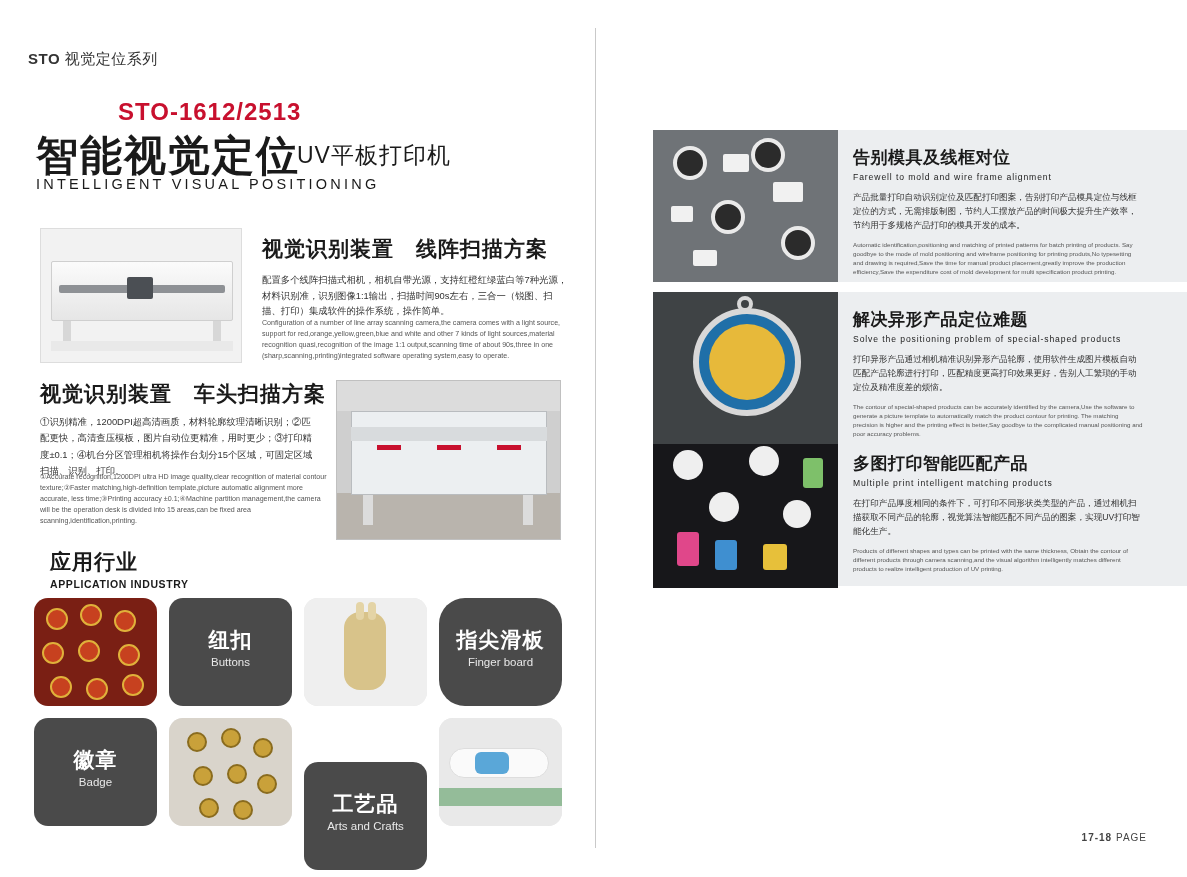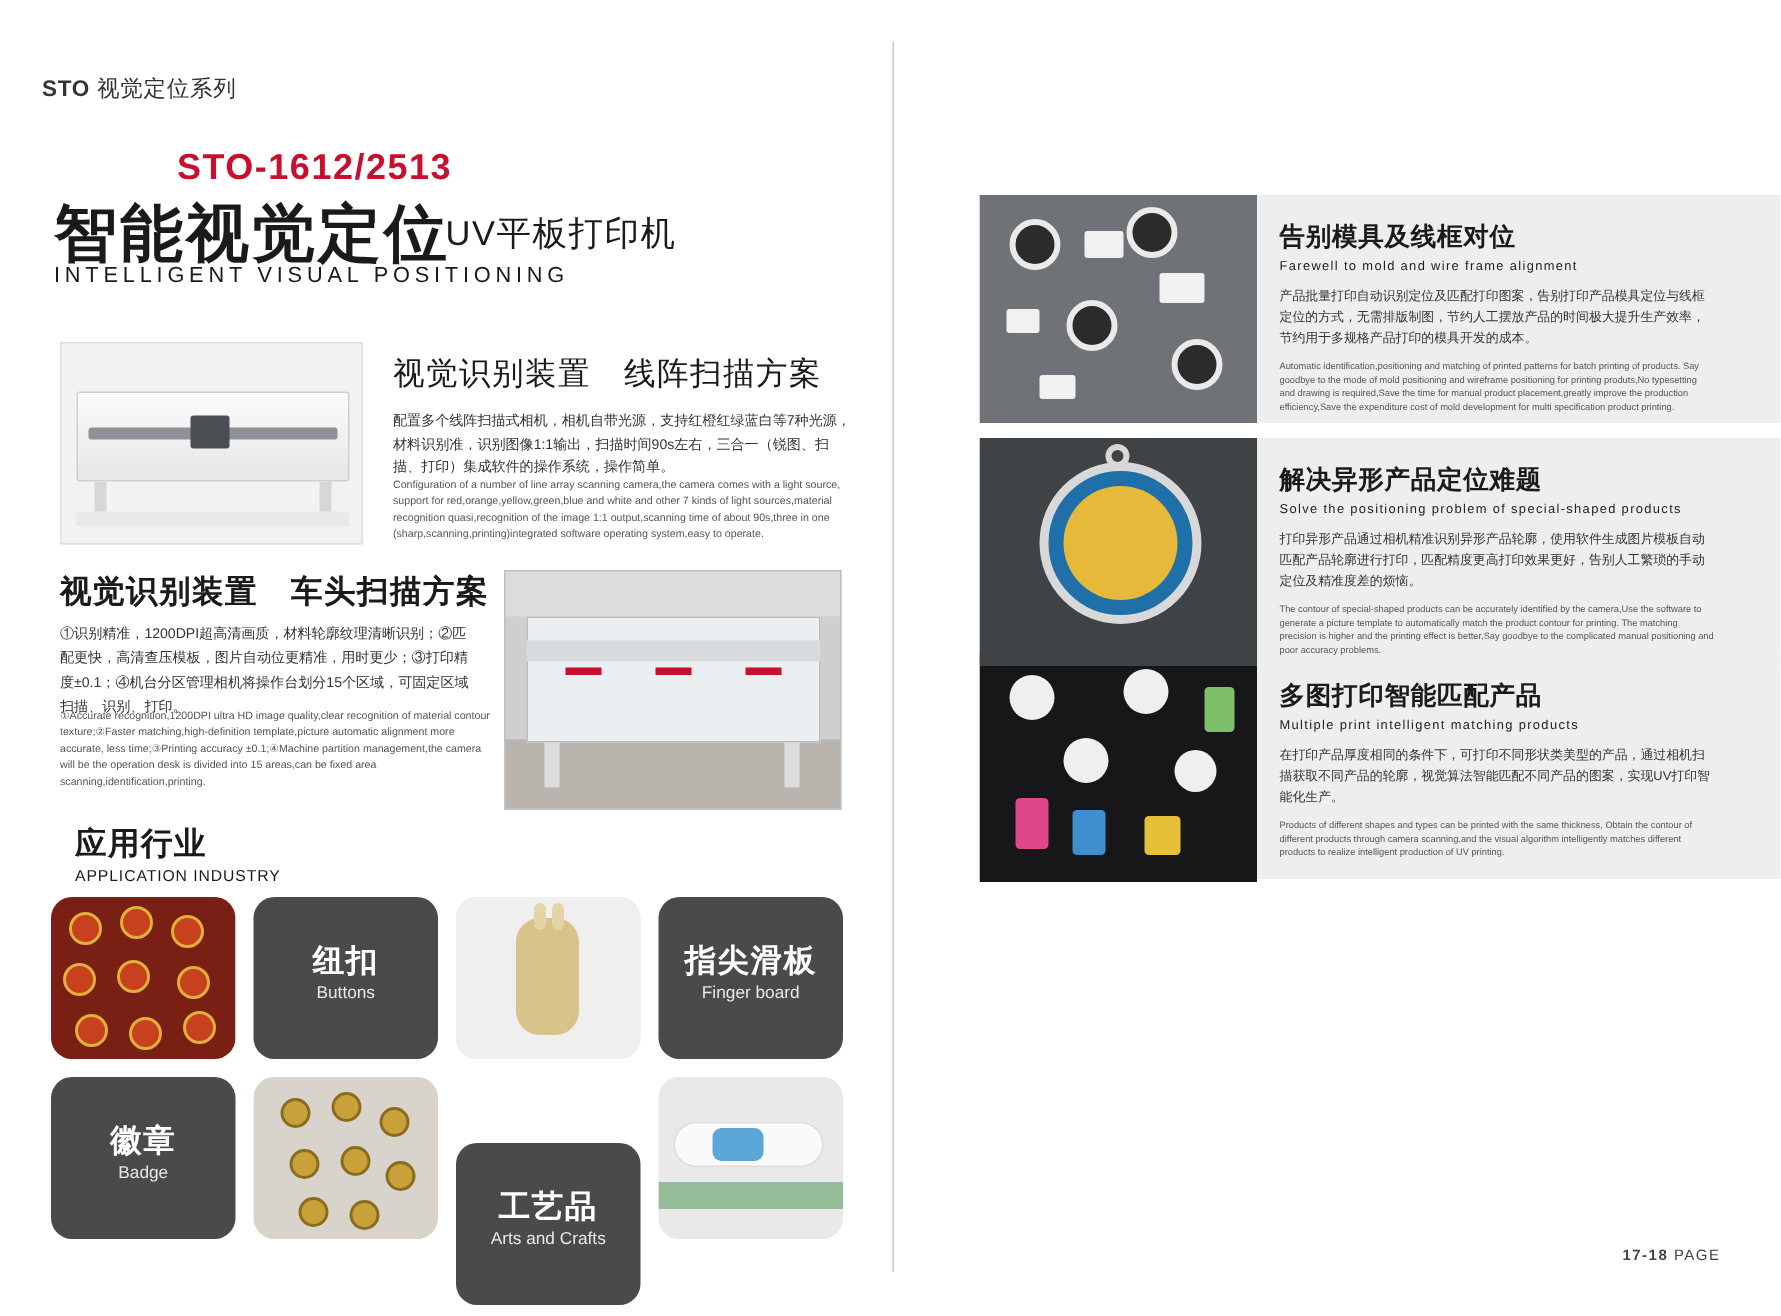--- a/index.html
+++ b/index.html
@@ -58,21 +58,21 @@
   }
   .printer-photo .body { position:absolute; left:10px; top:32px; width:182px; height:60px; background:linear-gradient(#fbfbfb,#e6e6e6); border:1px solid #cfcfcf; border-radius:2px;}
   .printer-photo .rail { position:absolute; left:18px; top:56px; width:166px; height:8px; background:#8e9195; border-radius:2px;}
   .printer-photo .head { position:absolute; left:86px; top:48px; width:26px; height:22px; background:#4b4f54; border-radius:2px;}
   .printer-photo .leg1 { position:absolute; left:22px; top:92px; width:8px; height:26px; background:#d7d7d7;}
   .printer-photo .leg2 { position:absolute; left:172px; top:92px; width:8px; height:26px; background:#d7d7d7;}
   .printer-photo .base { position:absolute; left:10px; top:112px; width:182px; height:10px; background:#e9e9e9;}
 
   .sec1-title {
     position:absolute; left:262px; top:235px;
-    font-size:21px; font-weight:normal; color:#1a1a1a; letter-spacing:1px;
+    font-size:21px; font-weight:bold; color:#1a1a1a; letter-spacing:1px;
   }
   .sec1-cn {
     position:absolute; left:262px; top:272px; width:306px;
     font-size:9.4px; line-height:1.65; color:#333;
   }
   .sec1-en {
     position:absolute; left:262px; top:318px; width:310px;
     font-size:7.1px; line-height:1.55; color:#555;
   }
 
@@ -103,21 +103,21 @@
   .machine-photo .legL { position:absolute; left:26px; top:114px; width:10px; height:30px; background:#dcdcdc;}
   .machine-photo .legR { position:absolute; left:186px; top:114px; width:10px; height:30px; background:#dcdcdc;}
   .machine-photo .sky { position:absolute; left:0; top:0; width:225px; height:30px; background:#dcdcdc;}
 
   .app-title {
     position:absolute; left:50px; top:548px;
     font-size:21px; font-weight:bold; color:#1a1a1a; letter-spacing:1px;
   }
   .app-title-en {
     position:absolute; left:50px; top:578px;
-    font-size:10.5px; font-weight:normal; letter-spacing:.6px; color:#1a1a1a;
+    font-size:10.5px; font-weight:bold; letter-spacing:.6px; color:#1a1a1a;
   }
 
   
   .grid { position:absolute; left:34px; top:598px; width:530px; height:230px; }
   .cell {
     position:absolute; width:123px; height:108px;
     border-radius:14px; overflow:hidden;
   }
   .cell .label-cn {
     position:absolute; left:0; right:0; top:28px; text-align:center;
@@ -248,21 +248,21 @@
       </div>
 
       <div class="cell photo" style="left:270px; top:0px;">
         <div class="p-char">
           <div class="fig"></div>
             <div class="ear"></div>
             <div class="ear2"></div>
         </div>
       </div>
 
-      <div class="cell gray" style="left:405px; top:0px;">
+      <div class="cell gray" style="left:405px; top:0px;border-radius:26px;">
         <div class="label-cn">指尖滑板</div>
         <div class="label-en">Finger board</div>
       </div>
 
       <div class="cell gray" style="left:0px; top:120px;">
         <div class="label-cn">徽章</div>
         <div class="label-en">Badge</div>
       </div>
 
       <div class="cell photo" style="left:135px; top:120px;">

